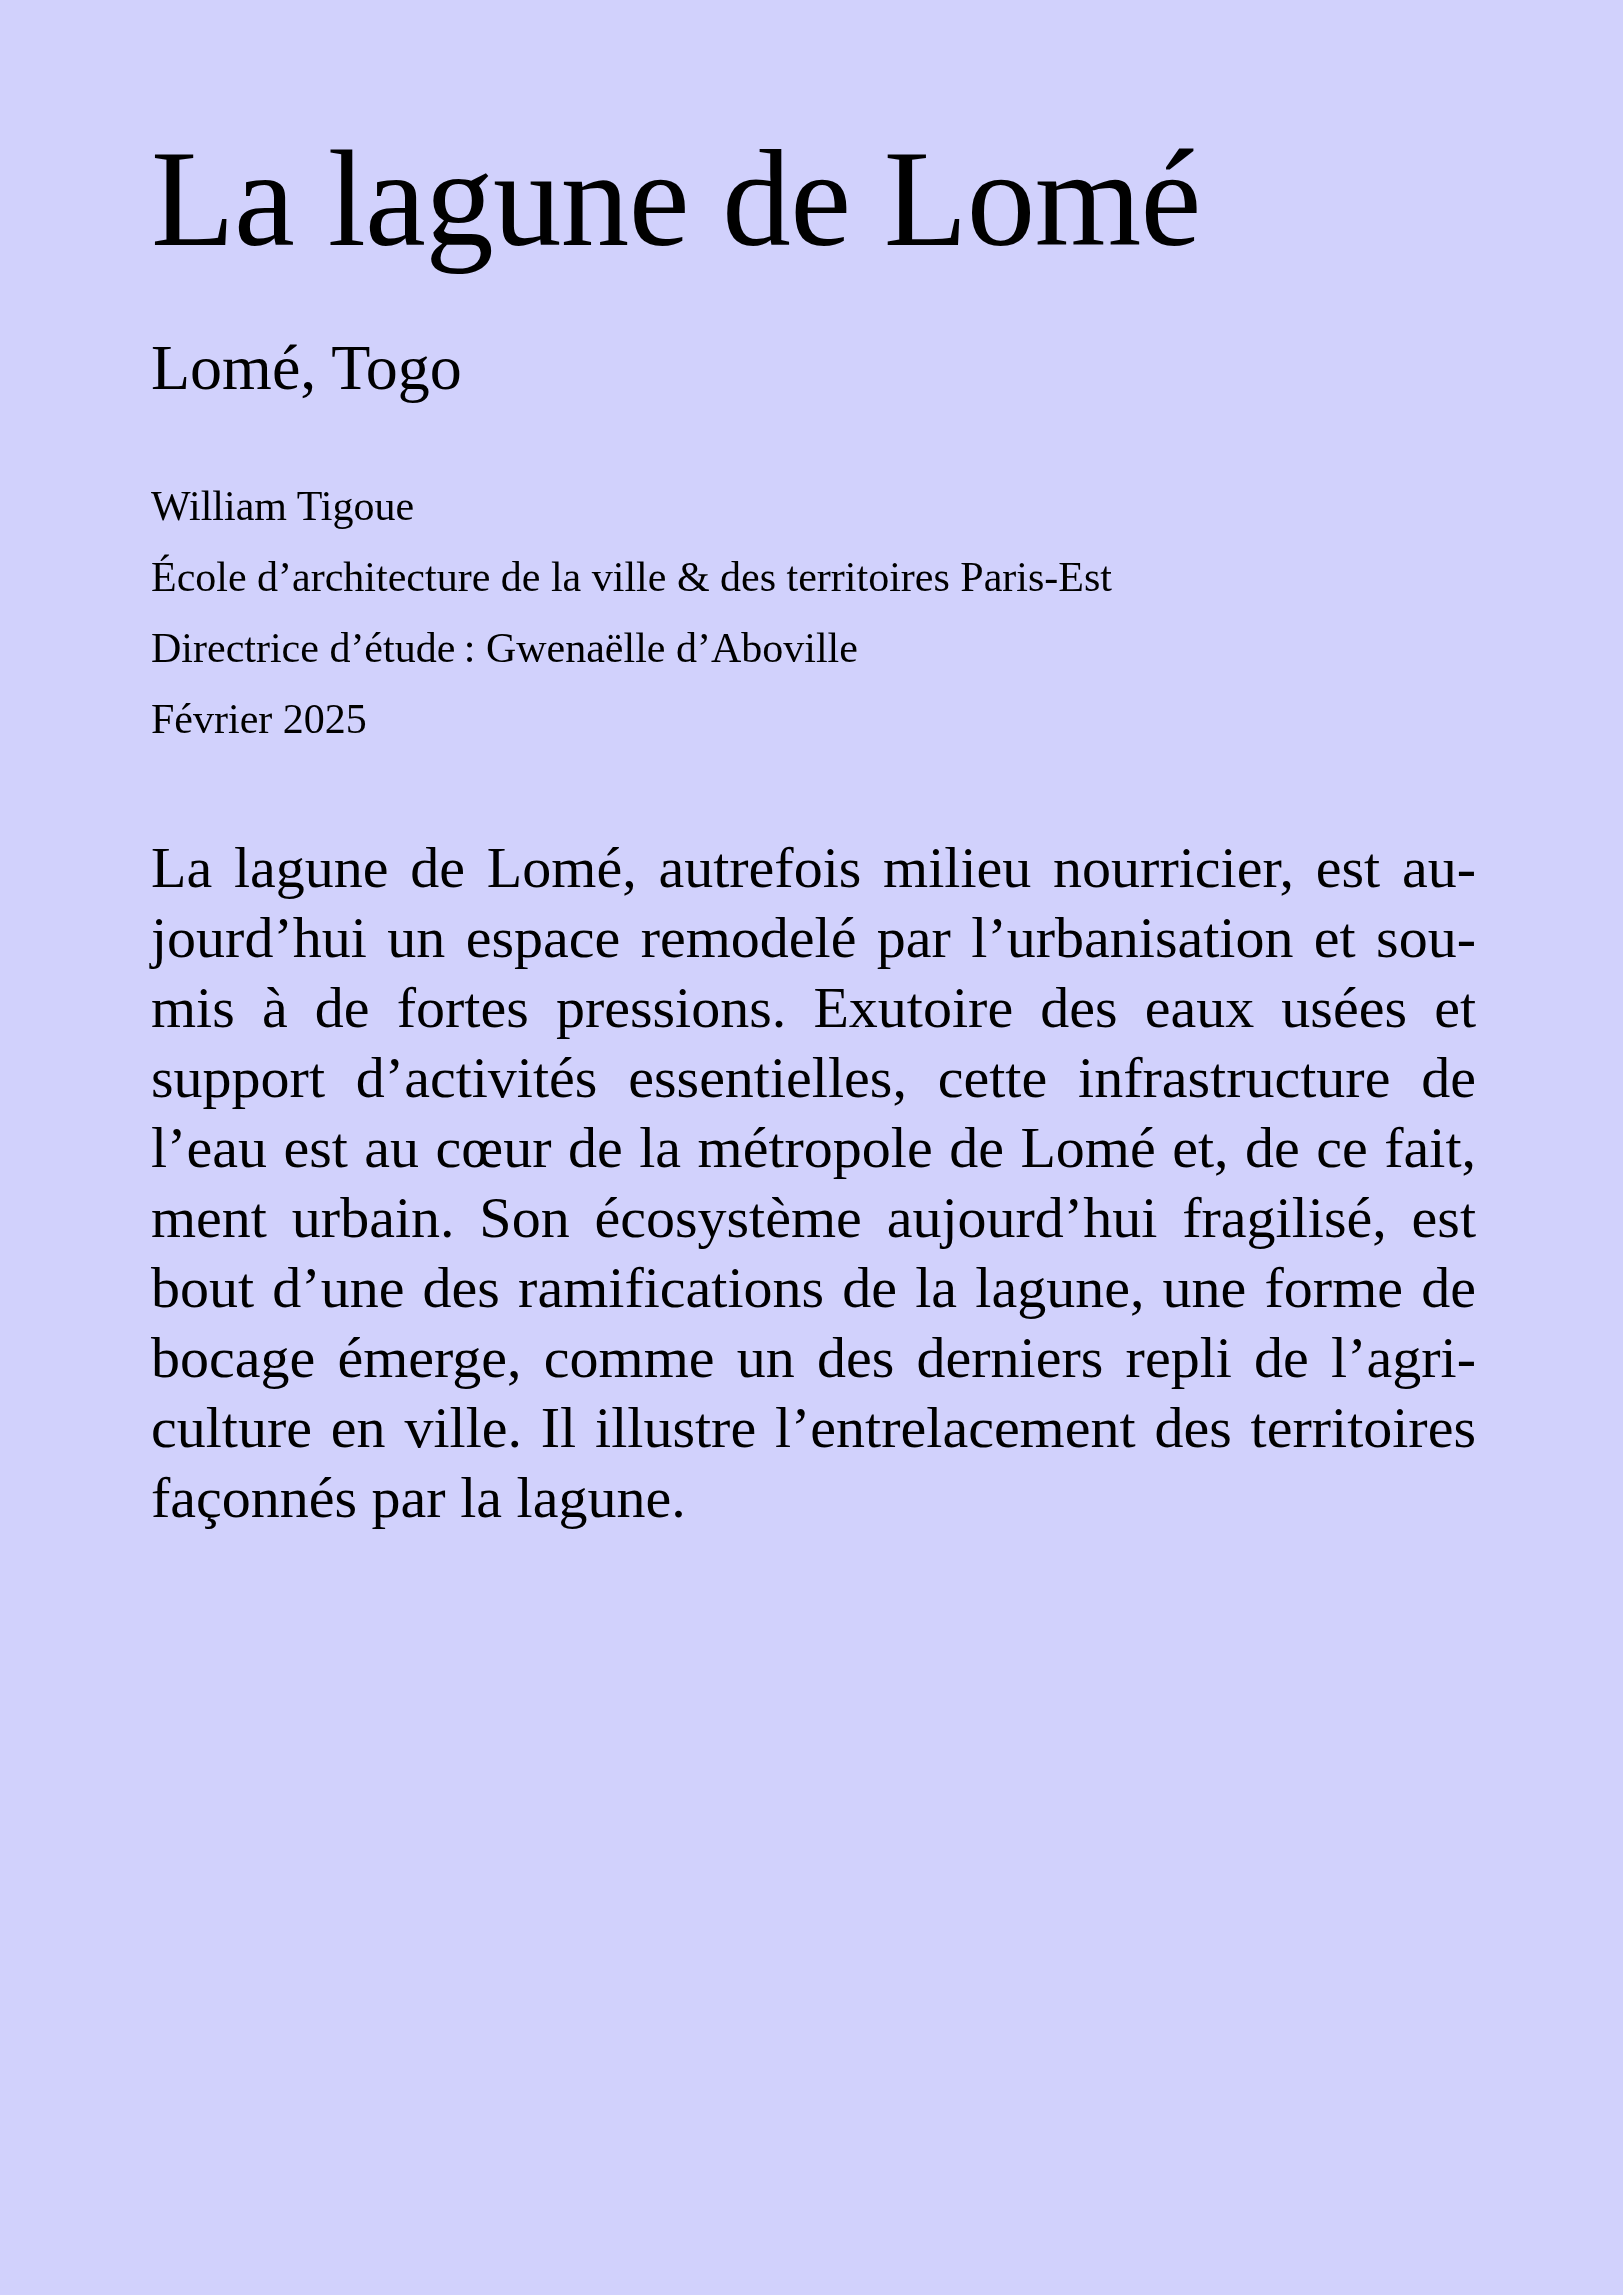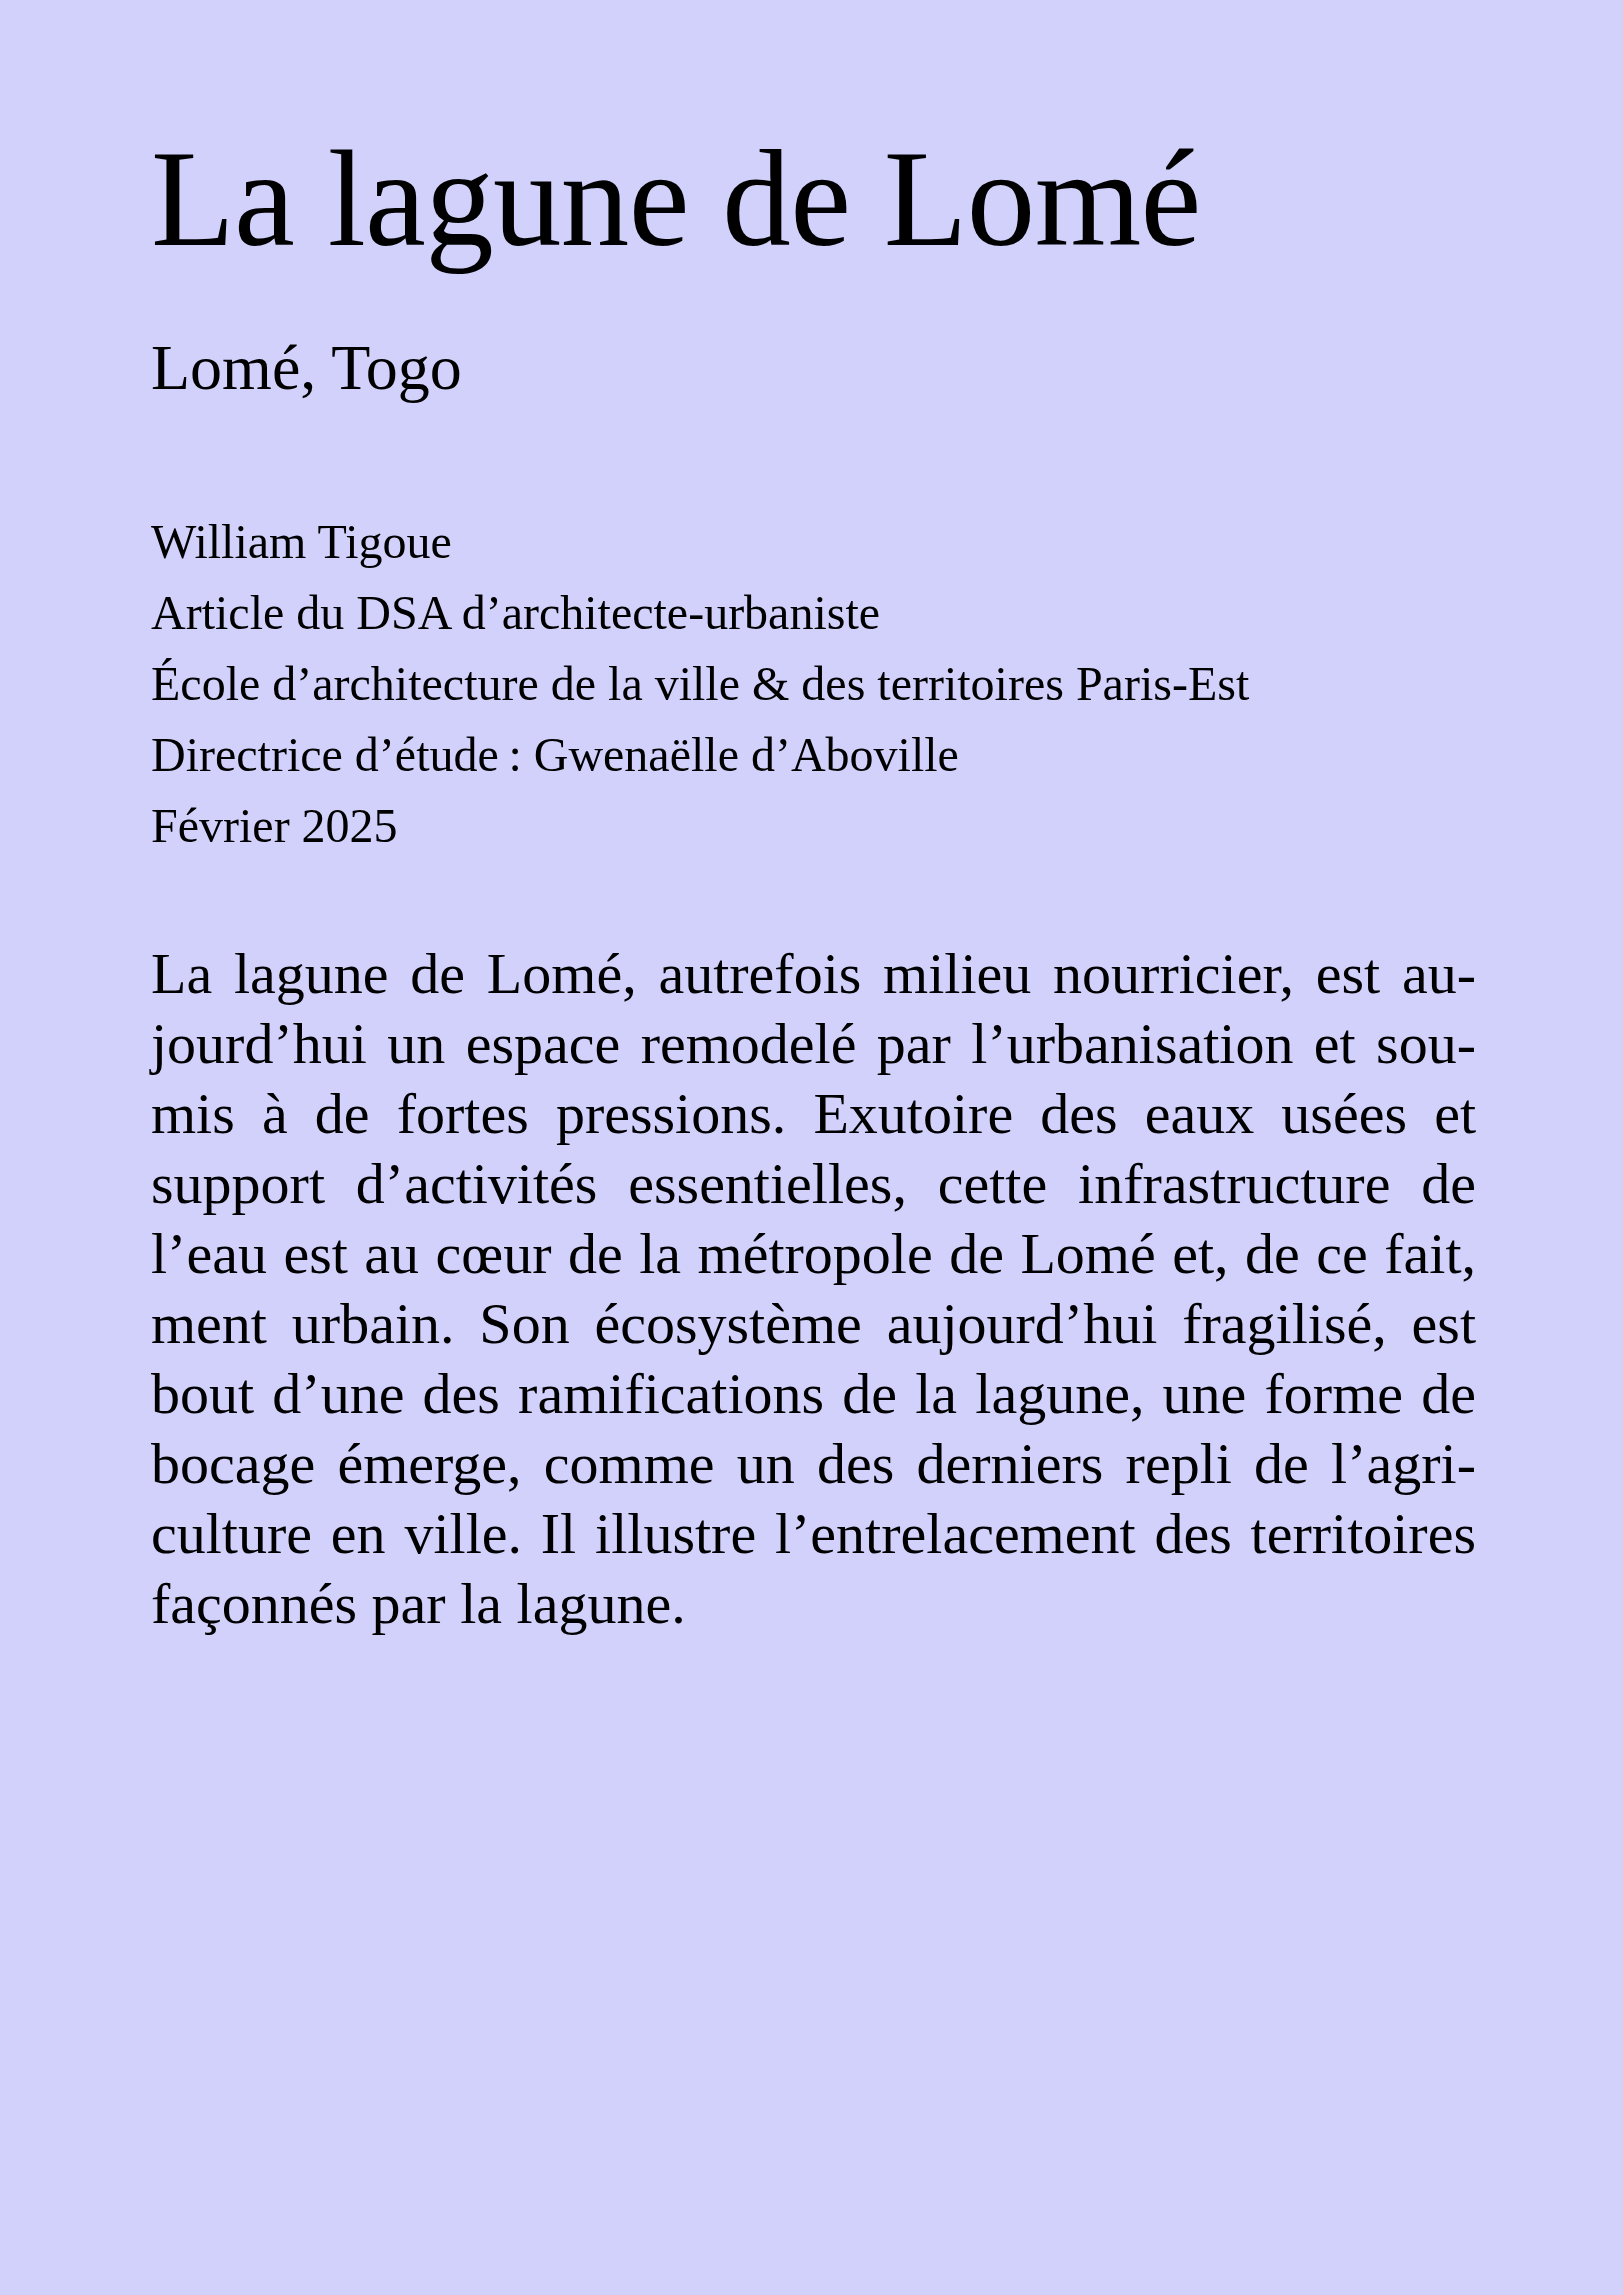--- a/index.html
+++ b/index.html
@@ -30,22 +30,22 @@
     letter-spacing: -0.005em;
     white-space: nowrap;
   }
   .subtitle {
     margin: 58px 0 0 0;
     font-size: 64px;
     line-height: 1.1;
     font-weight: normal;
   }
   .byline {
-    margin-top: 103px;
-    font-size: 48px;
+    margin-top: 68px;
+    font-size: 42px;
     line-height: 71px;
   }
   .byline .b-line {
     white-space: nowrap;
   }
   .abstract {
     margin-top: 78px;
     width: 1325px;
     font-size: 58px;
     line-height: 70px;
@@ -61,21 +61,20 @@
 </head>
 <body>
 
 <div class="page">
   <h1 class="title">La lagune de Lomé</h1>
 
   <h2 class="subtitle">Lomé, Togo</h2>
 
   <div class="byline">
       <div class="b-line">William Tigoue</div>
-      <div class="b-line">Article du DSA d’architecte-urbaniste</div>
       <div class="b-line">École d’architecture de la ville &amp; des territoires Paris-Est</div>
       <div class="b-line">Directrice d’étude : Gwenaëlle d’Aboville</div>
       <div class="b-line last">Février 2025</div>
     </div>
 
   <div class="abstract">
       <div class="a-line">La lagune de Lomé, autrefois milieu nourricier, est au-</div>
       <div class="a-line">jourd’hui un espace remodelé par l’urbanisation et sou-</div>
       <div class="a-line">mis à de fortes pressions. Exutoire des eaux usées et</div>
       <div class="a-line">support d’activités essentielles, cette infrastructure de</div>

